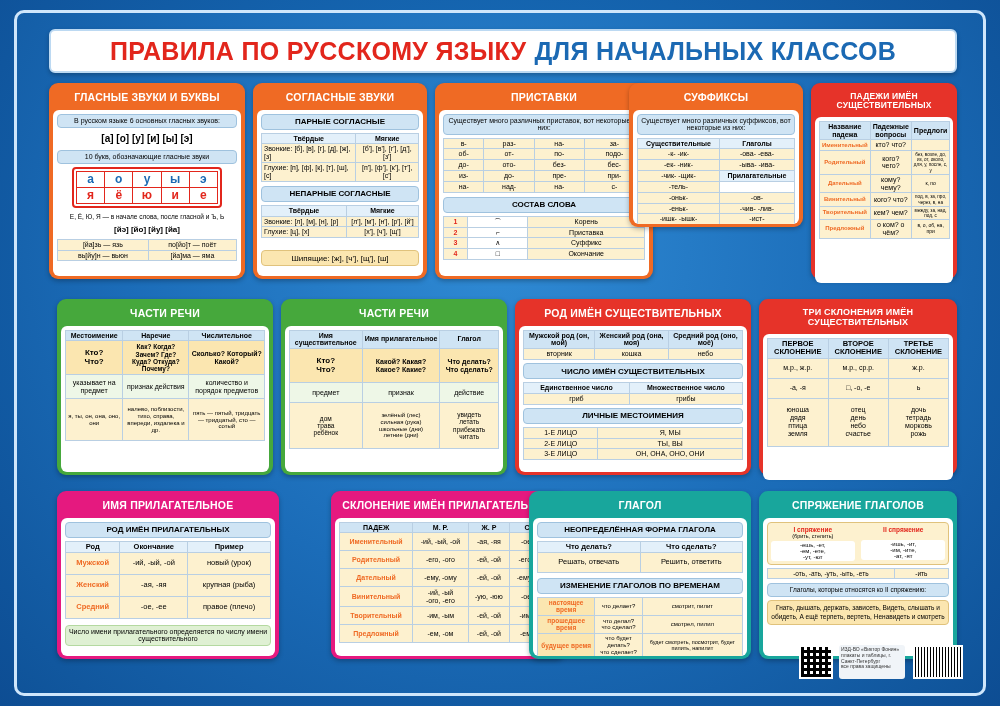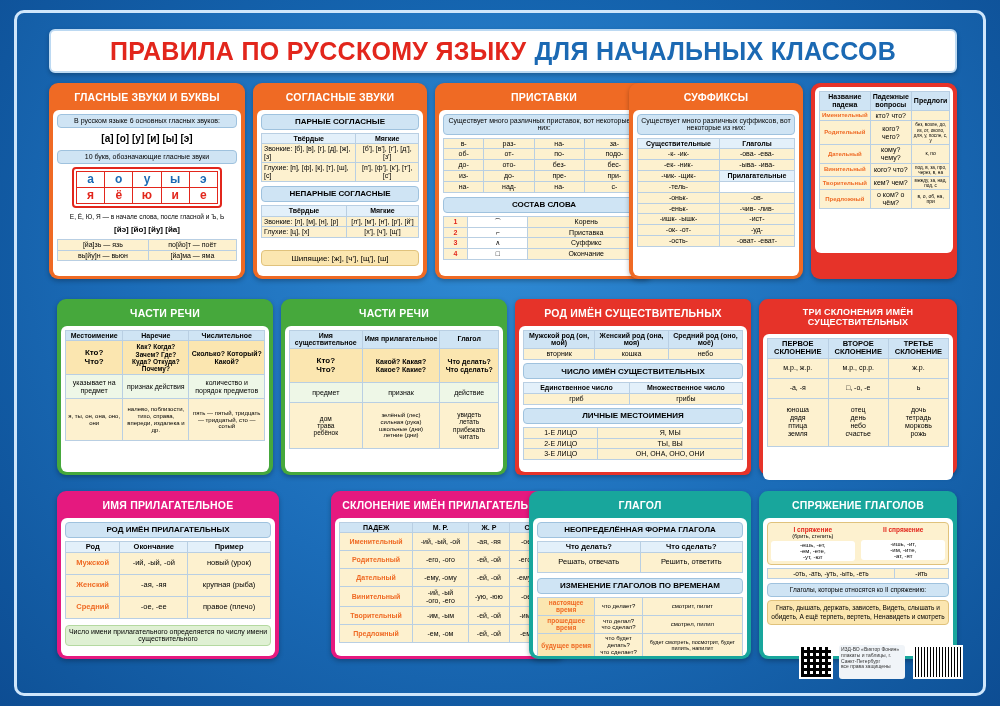--- a/index.html
+++ b/index.html
@@ -235,21 +235,21 @@
         <tr>
               <td class="bg-yel red">4</td>
             <td class="bg-w">□</td>
             <td class="bg-yel">Окончание</td>
             </tr>
       </tbody>
         </table>
     </div>
   </div>
 
-  <div class="card c-orange" style="left:612px; top:70px; width:174px; height:196px;">
+  <div class="card c-orange" style="left:612px; top:70px; width:174px; height:144px;">
     <div class="hdr">СУФФИКСЫ</div>
     <div class="body">
       <div class="strip" style="font-weight:normal;font-size:7px">Существует много различных суффиксов, вот некоторые из них:</div>
       <table>
         <tbody>
             <tr>
               <th class="bg-blue2">Существительные</th>
             <th class="bg-blue2">Глаголы</th>
             </tr>
         <tr>
@@ -287,20 +287,21 @@
         <tr>
               <td class="bg-yel">-ость-</td>
               <td class="bg-yel">-оват-  -еват-</td>
             </tr>
       </tbody>
         </table>
     </div>
   </div>
 
   <div class="card c-red" style="left:794px; top:70px; width:146px; height:196px;">
+    <div class="hdr" style="font-size:8.5px">ПАДЕЖИ ИМЁН СУЩЕСТВИТЕЛЬНЫХ</div>
     <div class="body">
       <table>
         <tbody>
             <tr>
           <th class="bg-blue">Название падежа</th>
           <th class="bg-blue">Падежные вопросы</th>
           <th class="bg-blue">Предлоги</th>
         </tr>
         <tr>
               <td class="bg-yel orange" style="font-size:6px">Именительный</td>
@@ -400,21 +401,21 @@
             <td class="bg-yel" style="font-size:6.5px;white-space:pre-line">увидеть
 летать
 прибежать
 читать</td>
             </tr>
       </tbody>
         </table>
     </div>
   </div>
 
-  <div class="card c-red" style="left:498px; top:286px; width:236px; height:176px;border-radius:6px;">
+  <div class="card c-red" style="left:498px; top:286px; width:236px; height:176px;">
     <div class="hdr">РОД ИМЁН СУЩЕСТВИТЕЛЬНЫХ</div>
     <div class="body">
       <table>
         <tbody>
             <tr>
               <th class="bg-blue" style="white-space:pre-line">Мужской род (он, мой)</th>
             <th class="bg-blue" style="white-space:pre-line">Женский род (она, моя)</th>
             <th class="bg-blue" style="white-space:pre-line">Средний род (оно, моё)</th>
             </tr>
         <tr>

